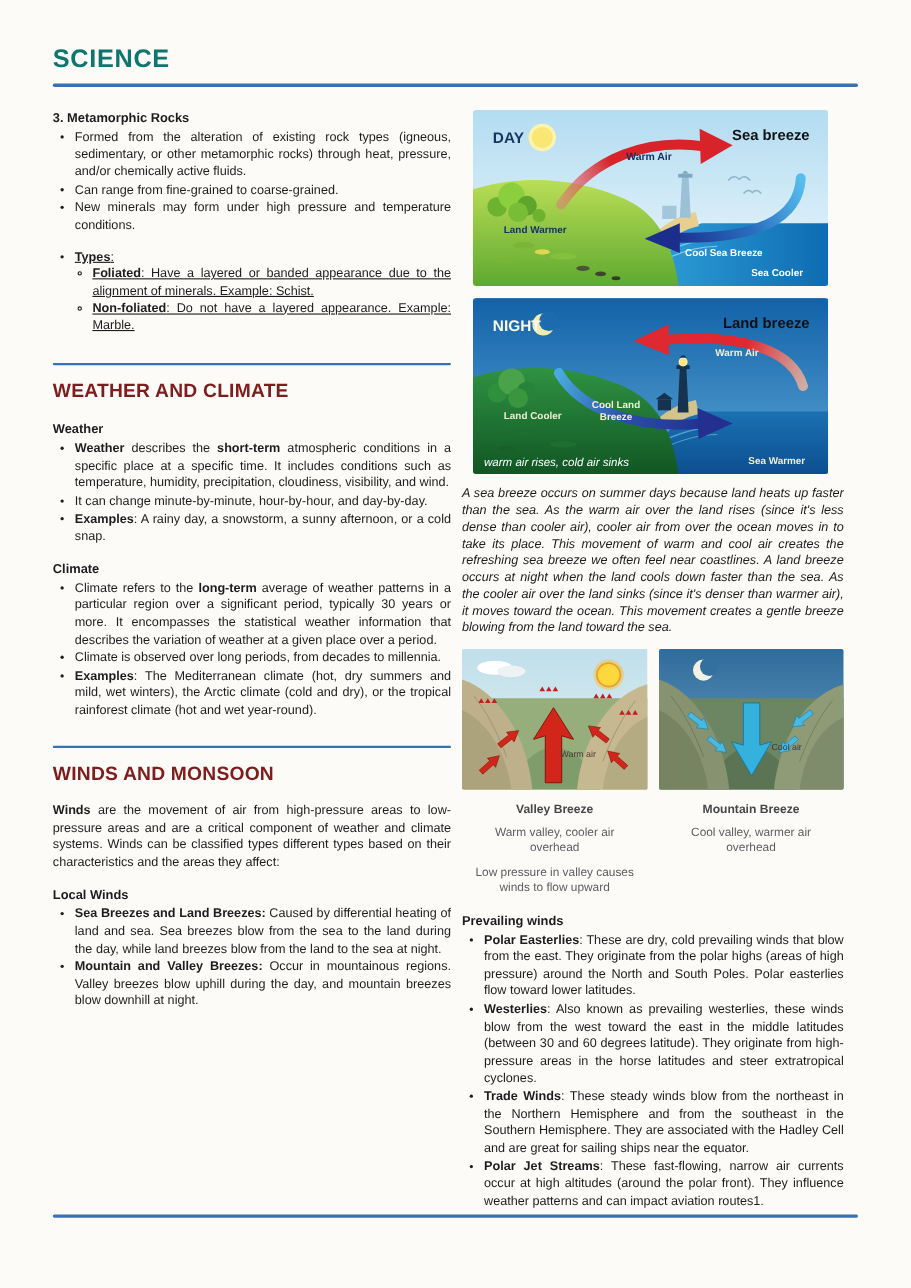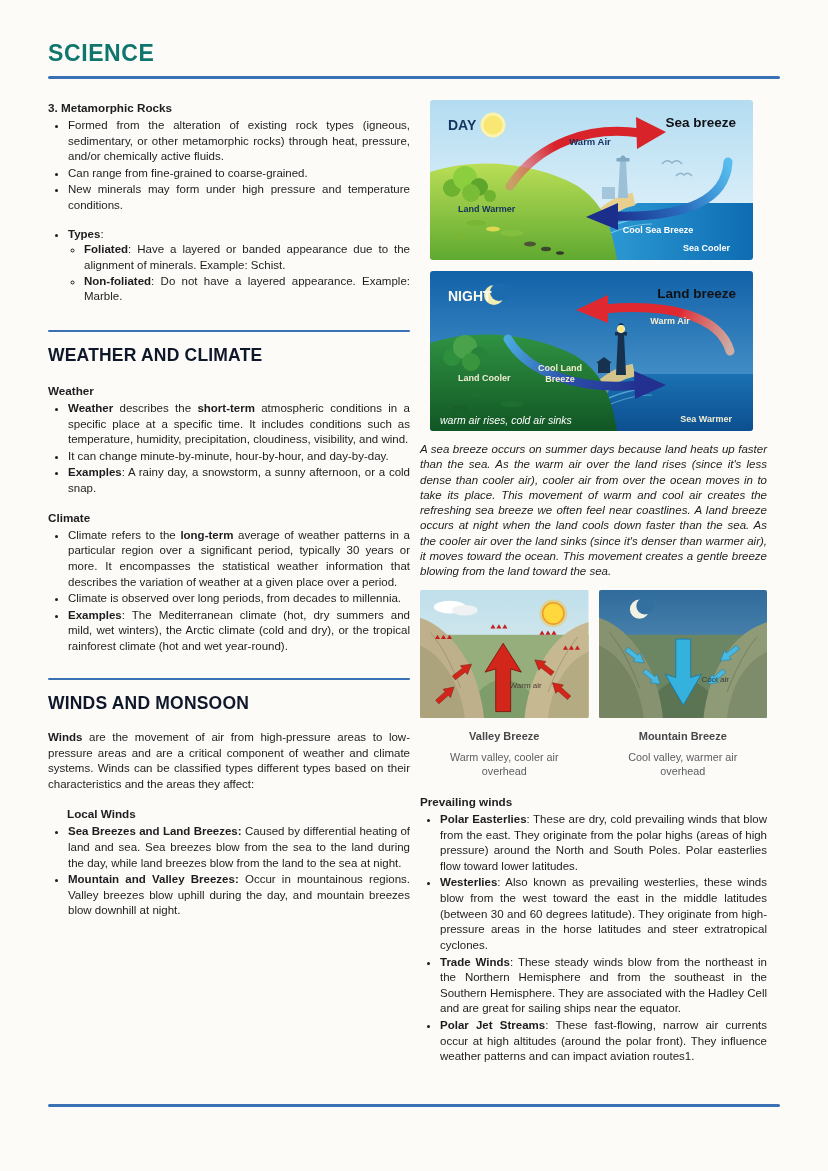--- a/index.html
+++ b/index.html
@@ -8,25 +8,25 @@
         font-family:"Liberation Sans",sans-serif;color:#1d1d1f;}
   h1{font-size:23px;font-weight:700;letter-spacing:.6px;color:#0f766e;margin:0 0 9px;}
   .rule{height:3px;background:#3a71b5;border-radius:2px;}
   .sec-rule{height:2.5px;background:#3a71b5;border-radius:2px;}
   .columns{display:flex;gap:10px;margin-top:21px;}
   .col-left{width:362px;}
   .col-right{width:347px;}
   .body-txt{font-size:11.5px;line-height:1.36;}
   .just{text-align:justify;}
   h3.sub{font-size:11.7px;font-weight:700;margin:0 0 2px;}
-  h2.section{color:#0f172a;font-size:17.5px;font-weight:700;letter-spacing:.2px;margin:12px 0 0;}
+  h2.section{color:#7f1d1d;font-size:17.5px;font-weight:700;letter-spacing:.2px;margin:12px 0 0;}
   ul.l1{list-style:disc;margin:2px 0 0;padding-left:20px;}
   ul.l1>li{margin:0 0 1px;}
   ul.l2{list-style:circle;margin:0;padding-left:16px;}
-  .gap-top{margin-top:13px !important;}
+  .gap-top{margin-top:13px !important;text-decoration:underline;}
   .b{font-weight:700;}
   .fig{width:323px;margin:0 0 11px 10px;border-radius:3px;overflow:hidden;line-height:0;}
   .fig svg{display:block;}
   .breeze-par{font-style:italic;font-size:11.5px;line-height:1.33;margin:9px 0 0;}
   .img-row{display:flex;gap:10px;margin-top:10px;}
   .img-card{flex:1;min-width:0;}
   .img-frame{border-radius:2px;overflow:hidden;line-height:0;}
   .cap-title{text-align:center;font-weight:700;font-size:11px;color:#474849;margin-top:11px;}
   .cap-line{text-align:center;font-size:10.8px;line-height:1.28;color:#5c5d60;margin-top:8px;}
   .prevailing{margin-top:15px;}
@@ -75,21 +75,21 @@
           <li class="just"><span>Climate refers to the </span><span class="b">long-term</span><span> average of weather patterns in a particular region over a significant period, typically 30 years or more. It encompasses the statistical weather information that describes the variation of weather at a given place over a period.</span></li>
           <li class="just"><span>Climate is observed over long periods, from decades to millennia.</span></li>
           <li class="just"><span class="b">Examples</span><span>: The Mediterranean climate (hot, dry summers and mild, wet winters), the Arctic climate (cold and dry), or the tropical rainforest climate (hot and wet year-round).</span></li>
         </ul>
       </section>
 
       <div class="sec-rule" style="margin-top:23px;"></div>
       <section>
         <h2 class="section">WINDS AND MONSOON</h2>
         <p class="just" style="margin:14px 0 0;"><span class="b">Winds</span><span> are the movement of air from high-pressure areas to low-pressure areas and are a critical component of weather and climate systems. Winds can be classified types different types based on their characteristics and the areas they affect:</span></p>
-        <h3 class="sub" style="margin-top:14px;margin-left:19px;">Local Winds</h3>
+        <h3 class="sub" style="margin-top:14px;">Local Winds</h3>
         <ul class="l1">
           <li class="just"><span class="b">Sea Breezes and Land Breezes:</span><span> Caused by differential heating of land and sea. Sea breezes blow from the sea to the land during the day, while land breezes blow from the land to the sea at night.</span></li>
           <li class="just"><span class="b">Mountain and Valley Breezes:</span><span> Occur in mountainous regions. Valley breezes blow uphill during the day, and mountain breezes blow downhill at night.</span></li>
         </ul>
       </section>
     </div>
 
     <div class="col-right body-txt">
 
       <figure class="fig" style="margin-top:0;">
@@ -298,20 +298,21 @@
                   <g transform="translate(116,72) rotate(-142) scale(.75)">
                       <polygon points="-14,-3 2,-3 2,-7 14,0 2,7 2,3 -14,3"></polygon>
                     </g>
                 </g>
               </g>
               <text x="84" y="92" font-family="Liberation Sans, sans-serif" font-size="7.5" fill="#4a3b32">Warm air</text>
             </svg>
           </div>
           <div class="cap-title">Valley Breeze</div>
           <div class="cap-line" style="max-width:130px;margin-left:auto;margin-right:auto;">Warm valley, cooler air overhead</div>
+          <div class="cap-line" style="max-width:150px;margin-left:auto;margin-right:auto;">Low pressure in valley causes winds to flow upward</div>
         </div>
 
         <div class="img-card">
           <div class="img-frame">
             <svg viewBox="0 0 158 120" width="100%">
               <defs>
                 <linearGradient id="skyM" x1="0" y1="0" x2="0" y2="1">
                   <stop offset="0" stop-color="#2f6b9c"></stop>
                     <stop offset="1" stop-color="#6fa3c2"></stop>
                 </linearGradient>

